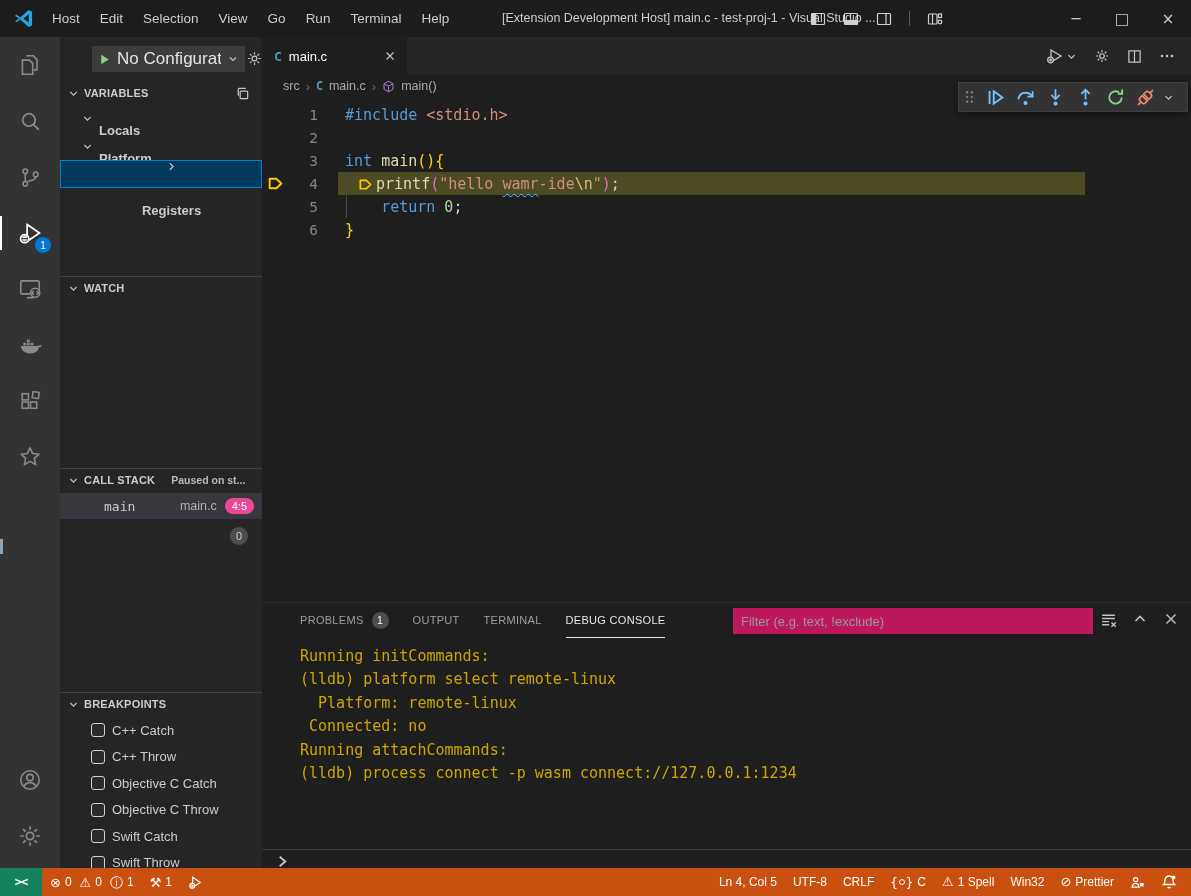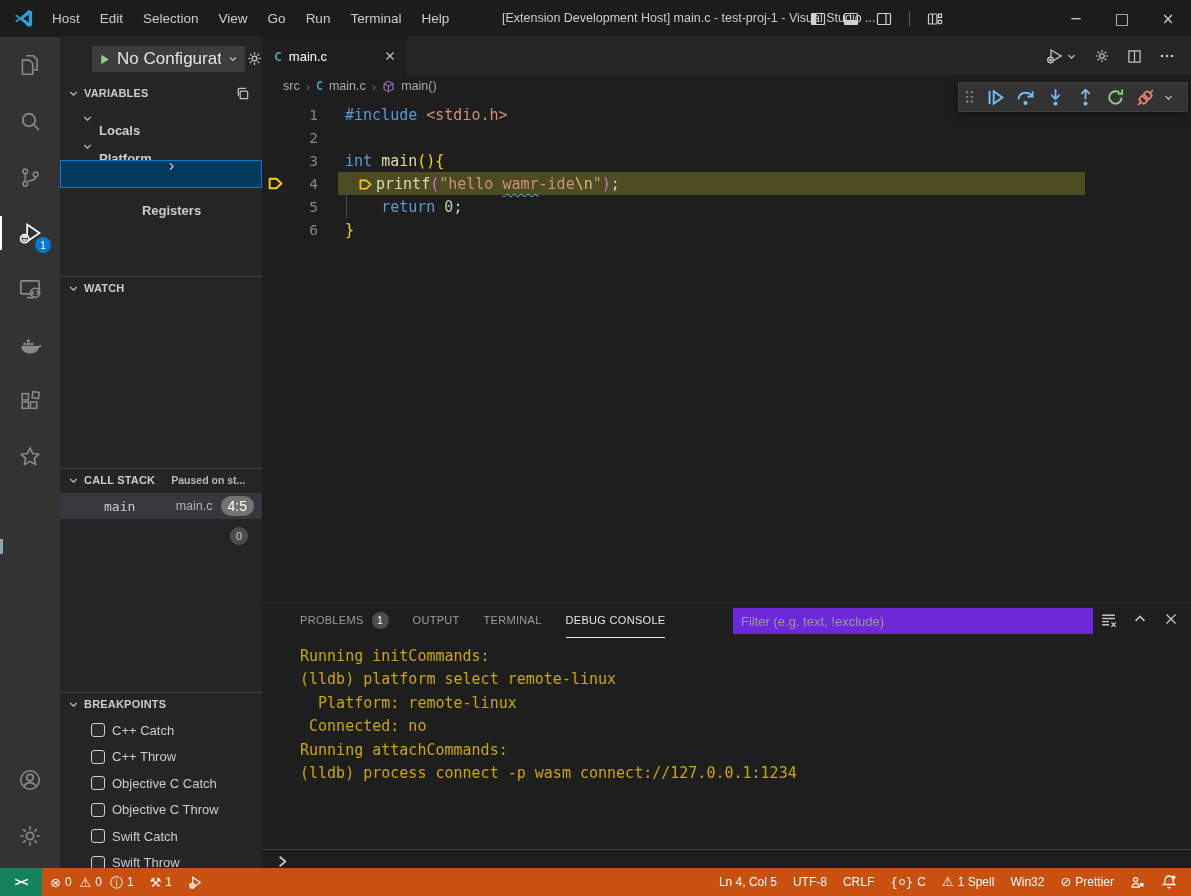--- a/index.html
+++ b/index.html
@@ -47,21 +47,21 @@
   .sec-action { margin-left:auto; margin-right:12px; color:#c5c5c5; }
   .tree-row { height:28px; display:flex; align-items:center; padding-left:21px; gap:5px; position:relative; }
   .tree-row .lbl { font-size:13px; font-weight:bold; color:#cccccc;margin-top:25px; }
   .tree-row.selected { background:#04395e; outline:1px solid #007fd4; outline-offset:-1px;flex-direction:column; }
   .chev { color:#c5c5c5; display:inline-flex; }
   .chev.collapsed svg { transform:rotate(-90deg); }
   .cs-row { height:26px; margin-top:2px; background:#37373d; display:flex; align-items:center; padding:0 8px 0 44px; }
   .cs-fn { font-family:"DejaVu Sans Mono", monospace; font-size:13px; color:#cccccc; }
   .cs-right { margin-left:auto; display:flex; align-items:center; gap:8px; }
   .cs-file { font-size:12.5px; color:#b3b3b3; }
-  .pill { background:#737373; color:#ffffff; font-size:14px; border-radius:10px; padding:2px 7px; }
+  .pill { background:#ec4899; color:#ffffff; font-size:11px; border-radius:10px; padding:2px 7px; }
   .round-badge { position:absolute; right:14px; width:18px; height:18px; border-radius:50%; background:#4d4d4d;
     color:#cccccc; font-size:11px; display:flex; align-items:center; justify-content:center; }
   .bp-row { height:26.5px; display:flex; align-items:center; padding-left:31px; gap:7px; }
   .bp-row .cb { width:14px; height:14px; border:1.5px solid #d2d2d2; background:#2b2b2b; border-radius:3px; flex:none; }
   .bp-row .lbl { font-size:13px; color:#cccccc; }
 
   
   .tabbar { position:absolute; left:262px; top:37px; width:929px; height:38px; background:#252526; display:flex; }
   .tab { width:145px; height:38px; background:#1e1e1e; display:flex; align-items:center; padding:0 10px 0 12px; gap:7px; }
   .c-badge { color:#519aba; font-weight:bold; font-size:13px; font-family:"DejaVu Sans Mono", monospace; }
@@ -96,21 +96,21 @@
   .c-blue{color:#75beff}.c-green{color:#89d185}.c-red{color:#f48771}.c-dim{color:#c5c5c5}
 
   
   .panel { position:absolute; left:262px; top:602px; width:929px; height:266px; background:#1e1e1e; border-top:1px solid #2b2b2b; }
   .panel-tabs { position:absolute; left:38px; top:0; height:35px; display:flex; gap:24px; align-items:center; }
   .ptab { display:flex; align-items:center; gap:8px; height:34px; font-size:11px; letter-spacing:.3px;
     color:#9d9d9d; border-bottom:1px solid transparent; }
   .ptab.active { color:#e7e7e7; border-bottom-color:#e7e7e7; }
   .ptab .badge { width:17px; height:17px; border-radius:50%; background:#4d4d4d; color:#fff; font-size:10.5px;
     display:flex; align-items:center; justify-content:center; letter-spacing:0; }
-  .filter-input { position:absolute; left:471px; top:5px; width:360px; height:26px; background:#6d28d9; border:none;
+  .filter-input { position:absolute; left:471px; top:5px; width:360px; height:26px; background:#be185d; border:none;
     color:#cccccc; font-size:13px; padding:0 8px; font-family:"Liberation Sans", sans-serif; outline:none; }
   .filter-input::placeholder { color:#989898; }
   .panel-actions { position:absolute; right:12px; top:8px; display:flex; gap:15px; color:#c5c5c5; }
   .console { position:absolute; left:38px; top:42px; font-family:"DejaVu Sans Mono", monospace;
     font-size:15px; line-height:23.4px; color:#cca700; white-space:pre; }
   .console-divider { position:absolute; left:0; right:0; top:246px; border-top:1px solid #3f3f3f; }
   .console-prompt { position:absolute; left:13px; top:251px; color:#c5c5c5; }
 
   
   .statusbar { position:absolute; left:0; top:868px; width:1191px; height:28px; background:#ca5010;

